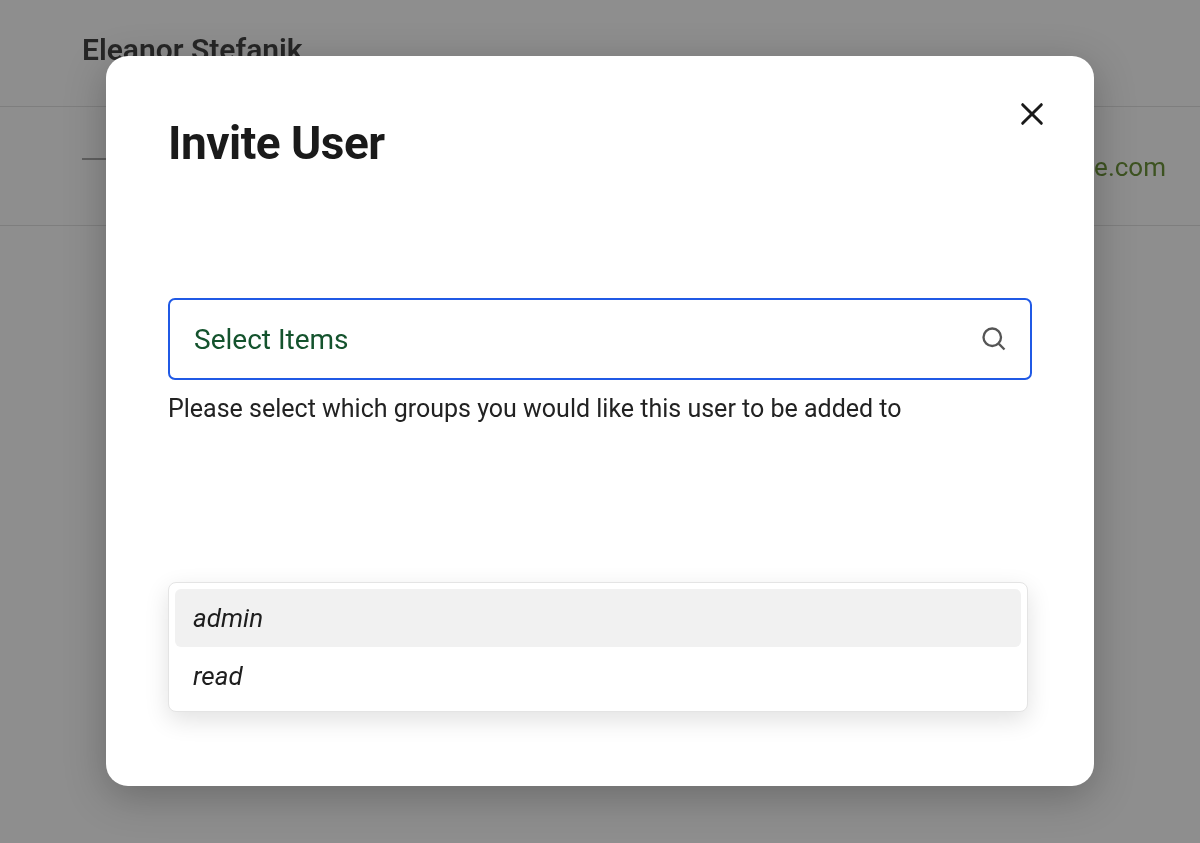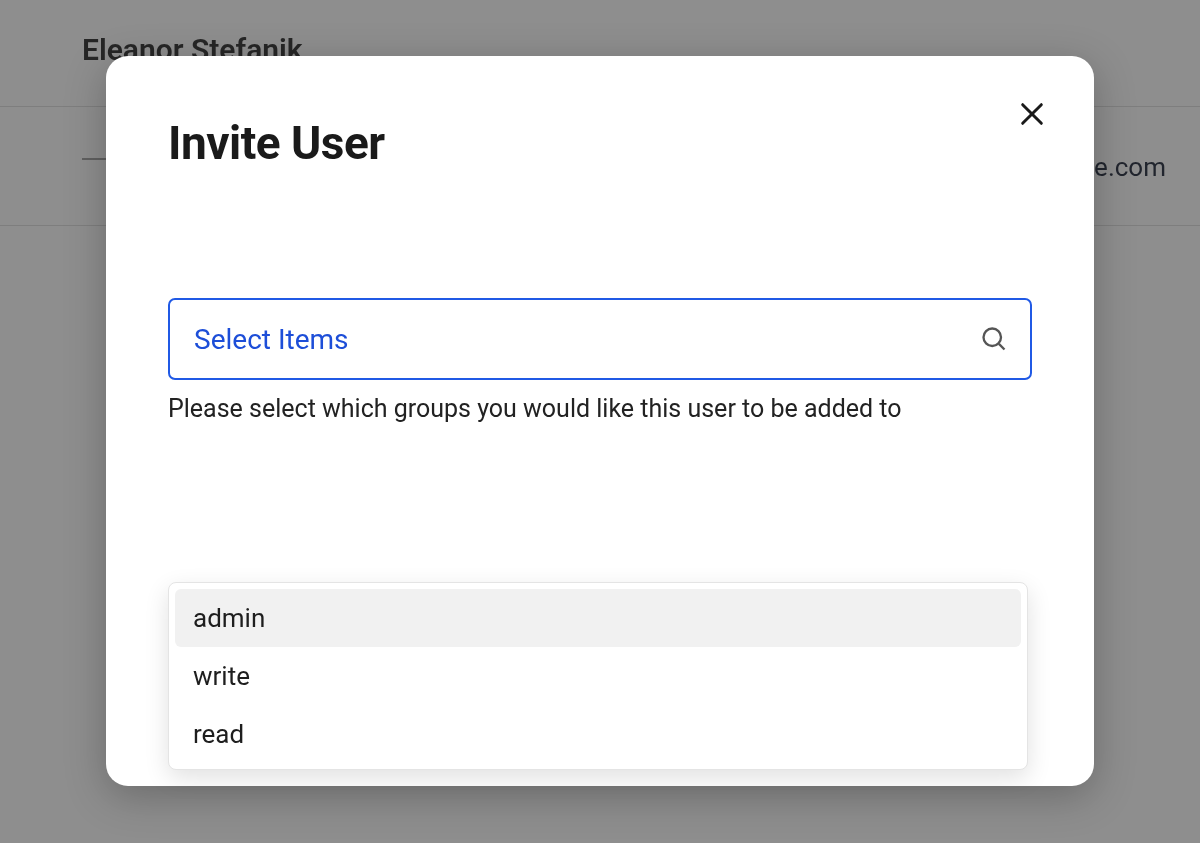--- a/index.html
+++ b/index.html
@@ -34,21 +34,21 @@
       left: 0;
       right: 0;
       height: 1px;
       background: #dcdcdc;
     }
     .bg-email {
       position: absolute;
       top: 152px;
       right: 34px;
       font-size: 26px;
-      color: #0f172a;
+      color: #4d7c0f;
     }
     .bg-divider2 {
       position: absolute;
       top: 225px;
       left: 0;
       right: 0;
       height: 1px;
       background: #dcdcdc;
     }
     .bg-line {
@@ -134,21 +134,21 @@
       border-radius: 7px;
       padding: 0 62px 0 24px;
       font-size: 28px;
       color: #333;
       outline: none;
       background: #fff;
       display: flex;
       align-items: center;
     }
     .select-placeholder {
-      color: #1d4ed8;
+      color: #14532d;
       font-size: 28px;
       text-align: right;
     }
     .search-icon {
       position: absolute;
       right: 24px;
       top: 50%;
       transform: translateY(-50%);
       width: 28px;
       height: 28px;
@@ -165,20 +165,21 @@
       position: absolute;
       top: 526px;
       left: 62px;
       width: 860px;
       background: #fff;
       border: 1px solid #e4e4e4;
       border-radius: 8px;
       box-shadow: 0 8px 24px rgba(0,0,0,0.12);
       padding: 6px 0;
       z-index: 5;
+      font-style: italic;
     }
     .dropdown-item {
       padding: 14px 24px;
       font-size: 26px;
       color: #1e1e1e;
       cursor: pointer;
     }
     .dropdown-item.highlighted {
       background: #f1f1f1;
       border-radius: 6px;
@@ -222,16 +223,15 @@
       <svg class="search-icon" viewBox="0 0 24 24" fill="none" stroke="#555" stroke-width="2">
         <circle cx="10.5" cy="10.5" r="7.5"></circle>
         <line x1="16.2" y1="16.2" x2="21" y2="21"></line>
       </svg>
     </div>
     <div class="helper-text">Please select which groups you would like this user to be added to</div>
   </div>
 
   <div class="dropdown">
     <div class="dropdown-item highlighted">admin</div>
-    <div class="dropdown-item">write</div>
     <div class="dropdown-item">read</div>
   </div>
 </div>
 
 </body></html>

